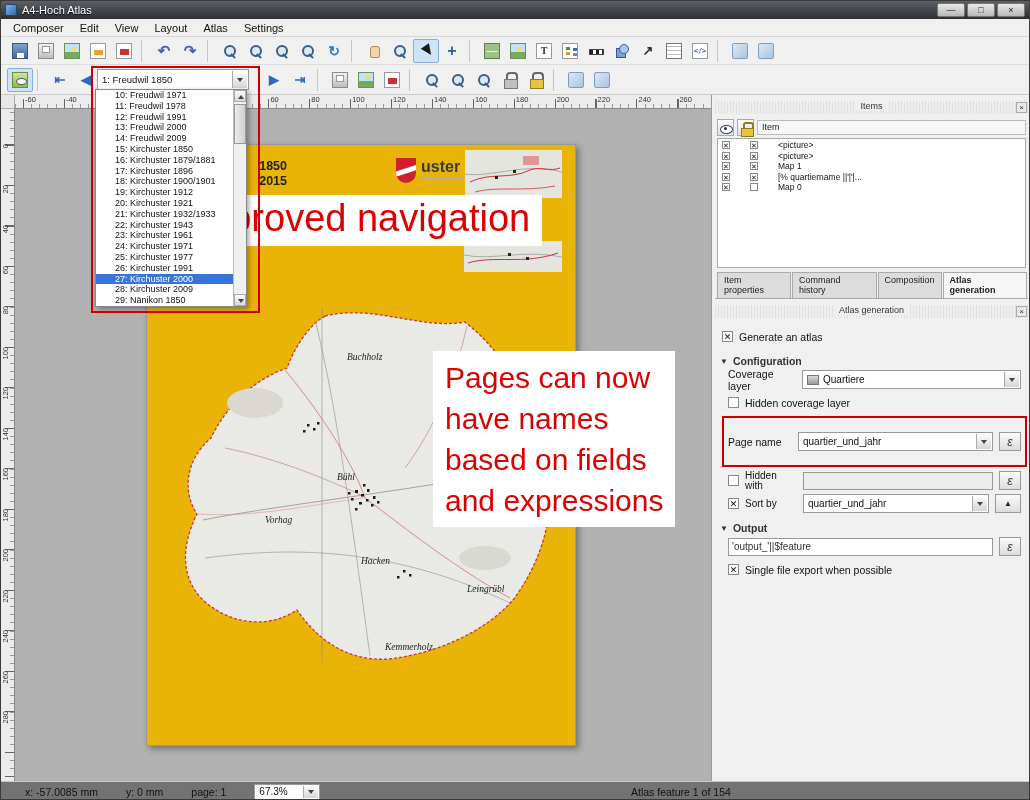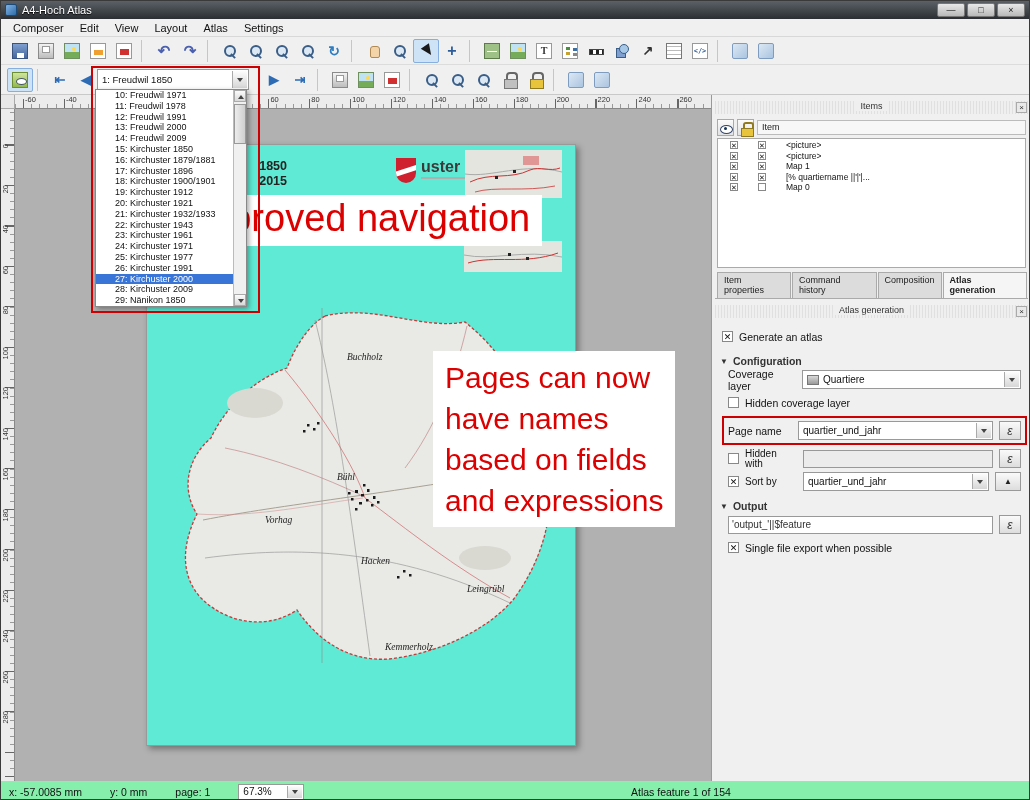--- a/index.html
+++ b/index.html
@@ -105,21 +105,21 @@
     background-image:repeating-linear-gradient(90deg,#666 0 1px,transparent 1px 40.9px),
                      repeating-linear-gradient(90deg,#9a9a9a 0 1px,transparent 1px 8.18px);
     background-size:100% 9px,100% 4px; background-position:-33px 100%,-33px 100%; background-repeat:repeat-x; }
   .ruler-left { position:absolute; left:0; top:14px; width:14px; height:672px; background:#ececec; border-right:1px solid #888;
     background-image:repeating-linear-gradient(180deg,#666 0 1px,transparent 1px 40.5px),
                      repeating-linear-gradient(180deg,#9a9a9a 0 1px,transparent 1px 8.1px);
     background-size:9px 100%,4px 100%; background-position:100% -5px,100% -5px; background-repeat:repeat-y; }
   .rlabel { position:absolute; top:0; font-size:7.5px; color:#333; padding-left:2px; }
   .rlabel.v { left:0; writing-mode:vertical-rl; transform:rotate(180deg); padding:0; font-size:7.5px; }
   #canvas { position:absolute; left:14px; top:14px; width:696px; height:672px; background:#b1b1b1; overflow:hidden; }
-  #page { position:absolute; left:131px; top:35px; width:430px; height:602px; background:#5eead4;
+  #page { position:absolute; left:131px; top:35px; width:430px; height:602px; background:#eab308;
     border:1px solid #999; box-shadow:3px 3px 6px rgba(0,0,0,.35); }
 
   
   .years { position:absolute; left:52px; top:14px; width:88px; text-align:right;
     font-weight:bold; font-size:12.5px; line-height:15px; color:#222; }
   .logo { position:absolute; left:249px; top:13px; display:flex; }
   .shield { width:20px; height:25px; background:#cf2030; border-radius:0 0 10px 10px; position:relative; overflow:hidden; }
   .shield::after { content:""; position:absolute; left:-4px; top:10px; width:30px; height:5px; background:#fff; transform:rotate(-18deg); }
   .logo-right { margin-left:5px; }
   .logo-text { font-weight:bold; font-size:16px; color:#3a3a3a; line-height:17px; display:block; }
@@ -157,21 +157,21 @@
   .dock-close { position:absolute; right:1px; top:1px; width:11px; height:11px; font-size:8px; line-height:9px;
     background:#e9e9e9; border:1px solid #aaa; color:#333; padding:0; }
   .items-toolbar { display:flex; gap:3px; padding:3px 5px 2px; align-items:center; }
   .mini-btn { width:17px; height:17px; border:1px solid #aaa; background:linear-gradient(#fbfbfb,#e2e2e2); position:relative; }
   .eye::before { content:""; position:absolute; left:2px; top:5px; width:11px; height:7px; background:#fff; border:1px solid #346; border-radius:50%; }
   .eye::after { content:""; position:absolute; left:6px; top:7px; width:3px; height:3px; background:#135; border-radius:50%; }
   .lockb::before { content:""; position:absolute; left:5px; top:2px; width:7px; height:6px; border:2px solid #8f7a1e; border-bottom:none; border-radius:3px 3px 0 0; }
   .lockb::after { content:""; position:absolute; left:3px; top:8px; width:11px; height:7px; background:#e8c33c; border:1px solid #8f7a1e; }
   .col-head { flex:1; background:#f7f7f7; border:1px solid #bbb; font-size:9px; padding:1px 4px; height:15px; color:#222; }
   .items-list { margin:0 5px; height:130px; background:#fff; border:1px solid #aaa; overflow:hidden; padding-top:1px; }
-  .item-row { display:flex; align-items:center; gap:20px; height:10.5px; padding-left:12px; }
+  .item-row { display:flex; align-items:center; gap:20px; height:10.5px; padding-left:4px; }
   .item-label { font-size:8.5px; white-space:nowrap; overflow:hidden; color:#111; }
   .cb { width:11px; height:11px; border:1px solid #888; background:#fff; position:relative; display:inline-block; flex:none; }
   .cb .mark { position:absolute; inset:0; font-style:normal; font-size:9px; line-height:10px; text-align:center; color:#111; }
   .cb.small { width:8px; height:8px; }
   .cb.small .mark { font-size:7px; line-height:7px; }
   .tabs { display:flex; margin:4px 3px 0; border-bottom:1px solid #aaa; padding-left:2px; }
   .tab { font-size:9px; padding:2px 6px 3px; background:#dcdcdc; border:1px solid #aaa; border-bottom:none; margin-right:1px; color:#222; }
   .tab.sel { background:#f5f5f5; font-weight:bold; }
 
   .atlas-content { padding:4px 2px; }
@@ -184,26 +184,26 @@
   .lbl.w52 { width:52px; flex:none; white-space:normal; line-height:10px; font-size:10px; }
   .grow { flex:1; }
   .tfield { height:18px; border:1px solid #999; font-size:10px; padding:0 3px; background:#fff; color:#333;
     font-family:"Liberation Sans",sans-serif; }
   .tfield.dim { background:#ececec; }
   .expr-btn { width:22px; height:19px; flex:none; border:1px solid #999; background:linear-gradient(#fafafa,#ddd);
     font-size:12px; font-style:italic; color:#333; padding:0; }
   .sort-dir-btn { width:26px; height:19px; flex:none; border:1px solid #999; background:linear-gradient(#fafafa,#ddd);
     font-size:8px; color:#222; padding:0; }
   .layer-ic { width:12px; height:10px; margin-right:4px; background:linear-gradient(#d8d8d8,#9a9a9a); border:1px solid #777; flex:none; }
-  .redwrap { border:2px solid #cc0000; padding:3px 4px; margin:3px 2px; display:flex; align-items:center; gap:6px; font-size:10.5px; color:#111; }
+  .redwrap { border:2px solid #cc0000; padding:14px 4px; margin:3px 2px; display:flex; align-items:center; gap:6px; font-size:10.5px; color:#111; }
   .redwrap .flabel { width:64px; }
 
   
-  #statusbar { position:absolute; left:0; top:780px; width:100%; height:20px; background:#86efac;
-    border-top:1px solid #c9c9c9; display:flex; align-items:center; font-size:10.5px; padding-left:8px; color:#111; }
+  #statusbar { position:absolute; left:0; top:780px; width:100%; height:20px; background:#737373;
+    border-top:1px solid #c9c9c9; display:flex; align-items:center; font-size:10.5px; padding-left:24px; color:#111; }
   #statusbar > span { margin-right:28px; }
   .zoom-combo { width:66px; height:16px; margin-right:0; }
   .atlas-status { position:absolute; left:630px; }
 
   
   .map-label { font-family:"Liberation Serif",serif; font-size:9.5px; font-style:italic; fill:#222; }
 </style>
 </head>
 <body>
 

